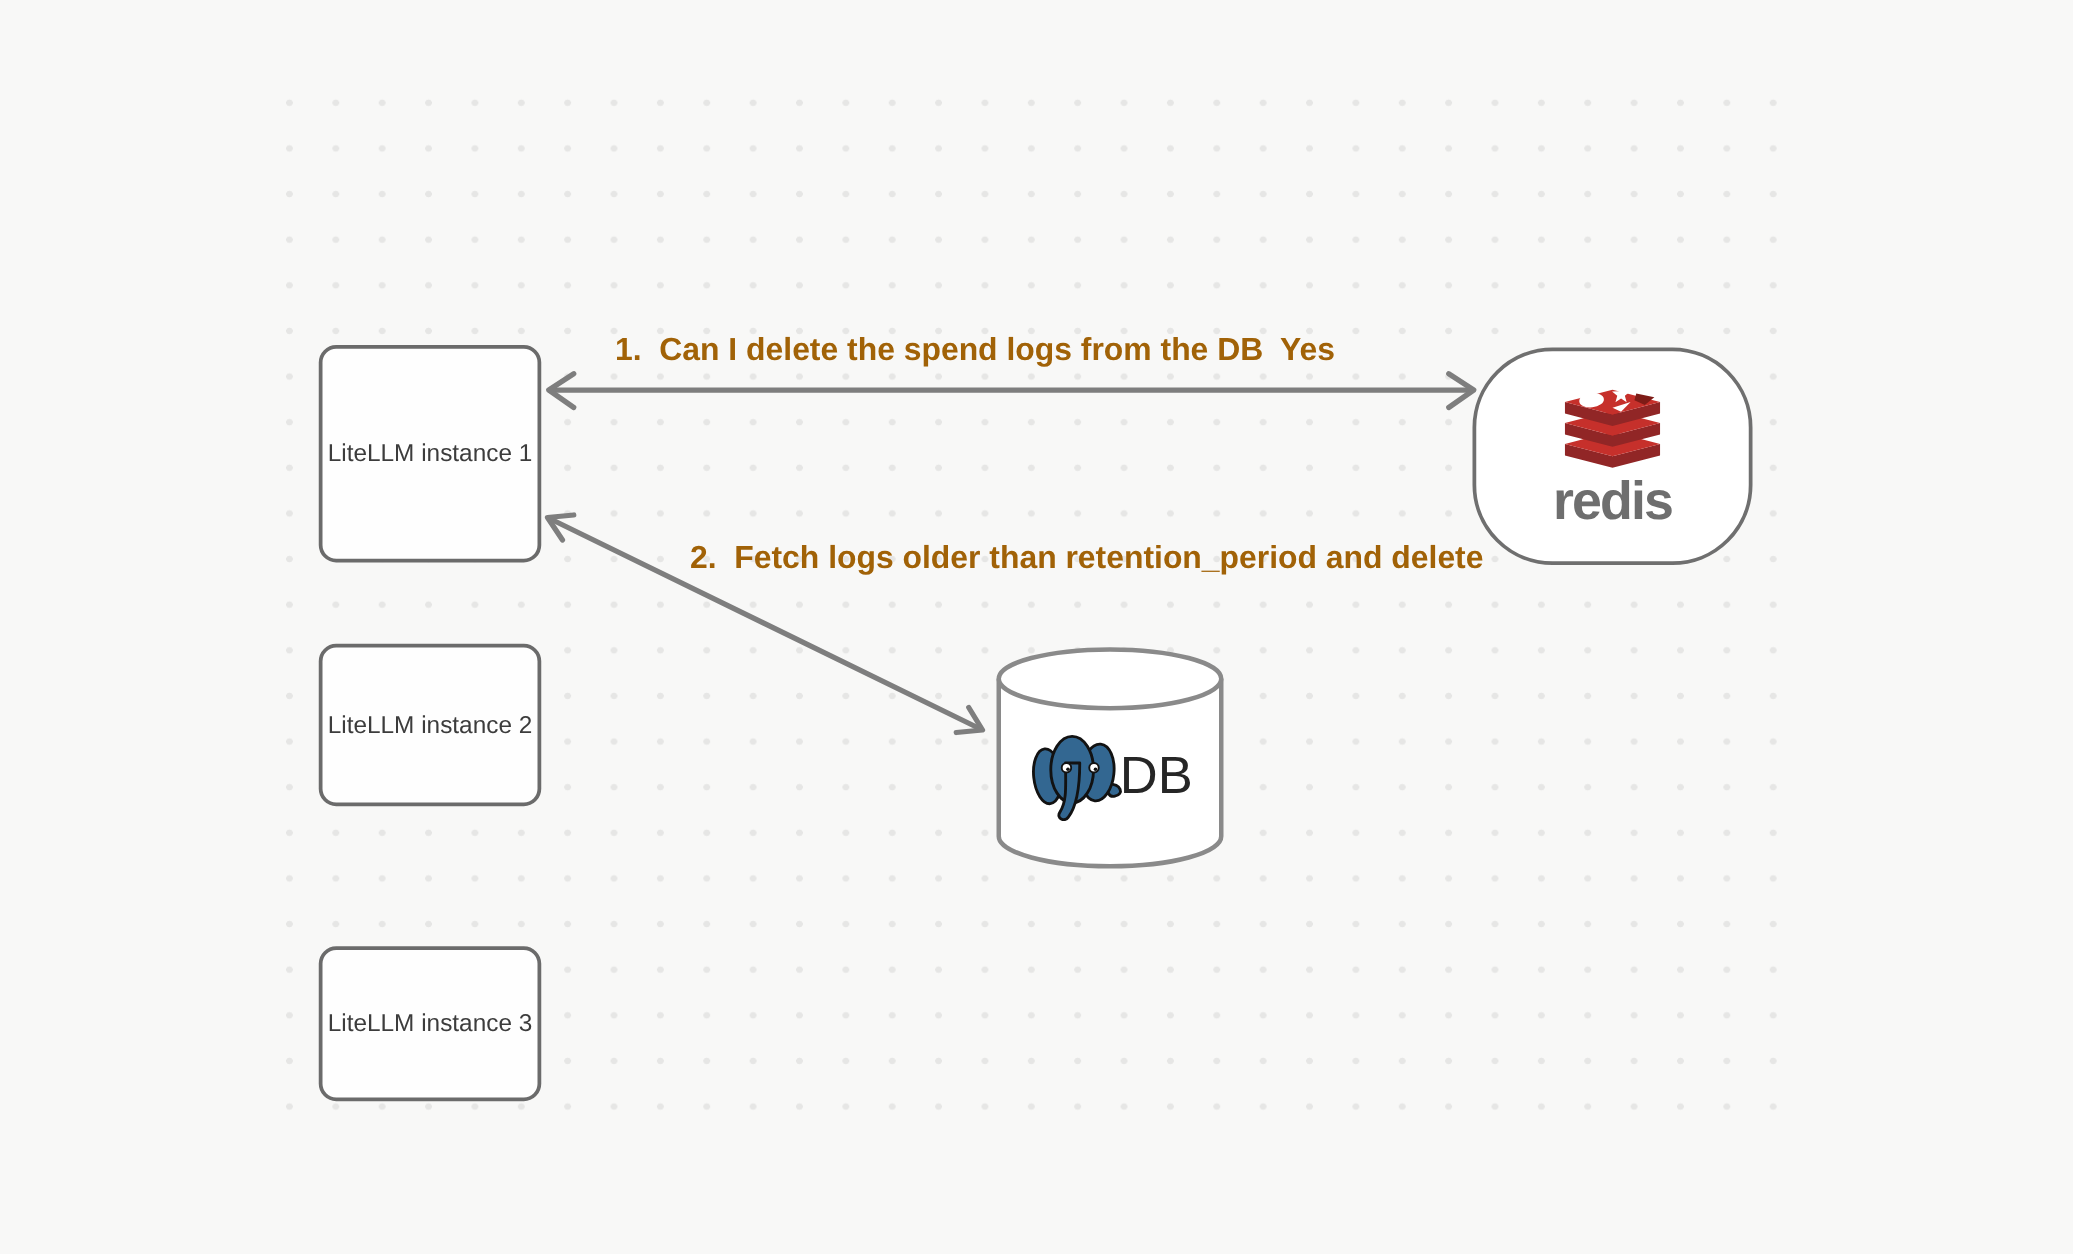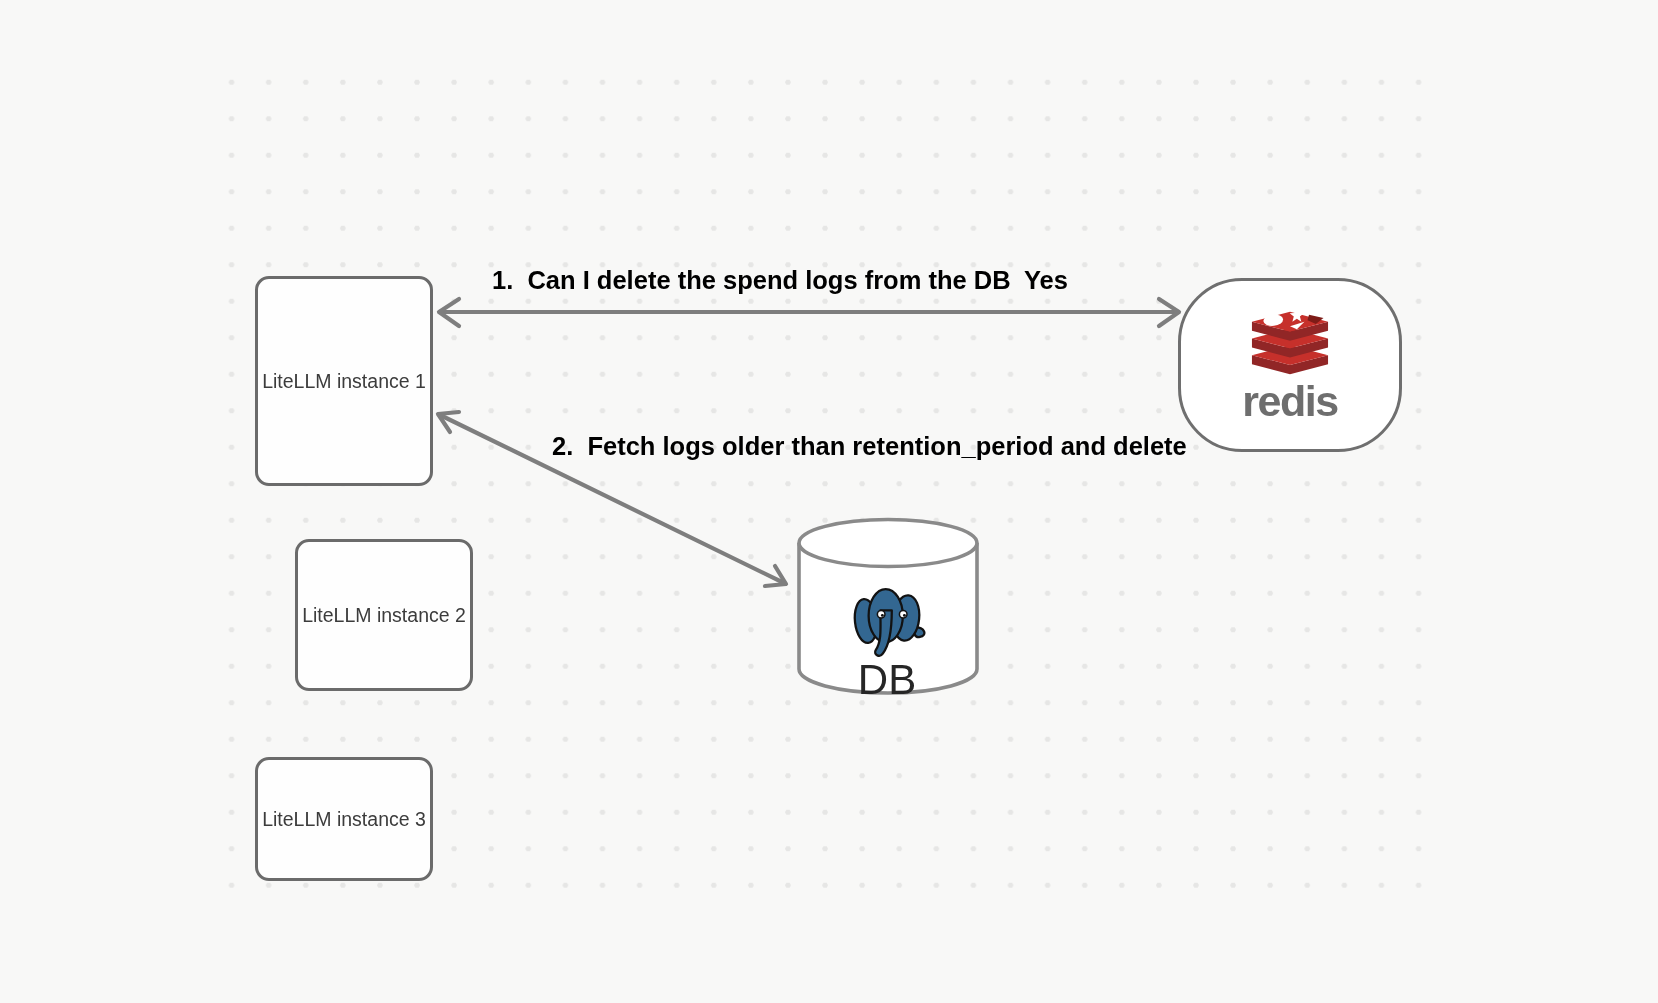--- a/index.html
+++ b/index.html
@@ -15,34 +15,34 @@
   }
   .dots{
     position:absolute;
     left:213px;top:64px;
     width:1213px;height:838px;
     background-image:radial-gradient(circle,#e6e6e5 2.4px,transparent 2.9px);
     background-size:37.1px 36.5px;
   }
   .node-box{
     position:absolute;
-    width:178px;height:210px;
+    width:178px;height:174px;
     background:#fefefe;
     border:3.5px solid #6b6b6b;
     border-radius:14px;
     display:flex;align-items:center;justify-content:center;
     box-sizing:border-box;
   }
   .node-box .box-label{
     font-size:19.5px;
     color:#3c3c3c;
     text-align:center;
   }
   #box1{left:255px;top:276px;}
-  #box2{left:255px;top:539px;height:152px;margin-left:40px;}
+  #box2{left:255px;top:515px;height:130px;}
   #box3{left:255px;top:757px;height:124px;}
   .redis-node{
     position:absolute;
     left:1178px;top:278px;
     width:224px;height:174px;
     background:#ffffff;
     border:3.5px solid #6f6f6f;
     border-radius:64px;
     box-sizing:border-box;
     display:flex;flex-direction:column;
@@ -65,37 +65,37 @@
     stroke:#7e7e7e;
     stroke-width:4.2;
     fill:none;
     stroke-linecap:round;
     stroke-linejoin:round;
   }
   .flow-label{
     position:absolute;
     font-size:25.5px;
     font-weight:700;
-    color:#000000;
+    color:#a16207;
     white-space:pre;
     line-height:1.15;
   }
   #label1{left:492px;top:266px;}
   #label1-yes{left:1024px;top:266px;}
   #label2{left:552px;top:432px;}
   .db-node{
     position:absolute;
     left:795px;top:516px;
     width:186px;height:184px;
   }
   .db-content{
     position:absolute;
     left:12px;top:64px;
     width:162px;
-    display:flex;align-items:center;justify-content:center;flex-direction:column;
+    display:flex;align-items:center;justify-content:center;
   }
   .db-label{
     font-size:42px;
     color:#262626;
     line-height:1;
     margin-left:-2px;
   }
 </style>
 </head>
 <body>

